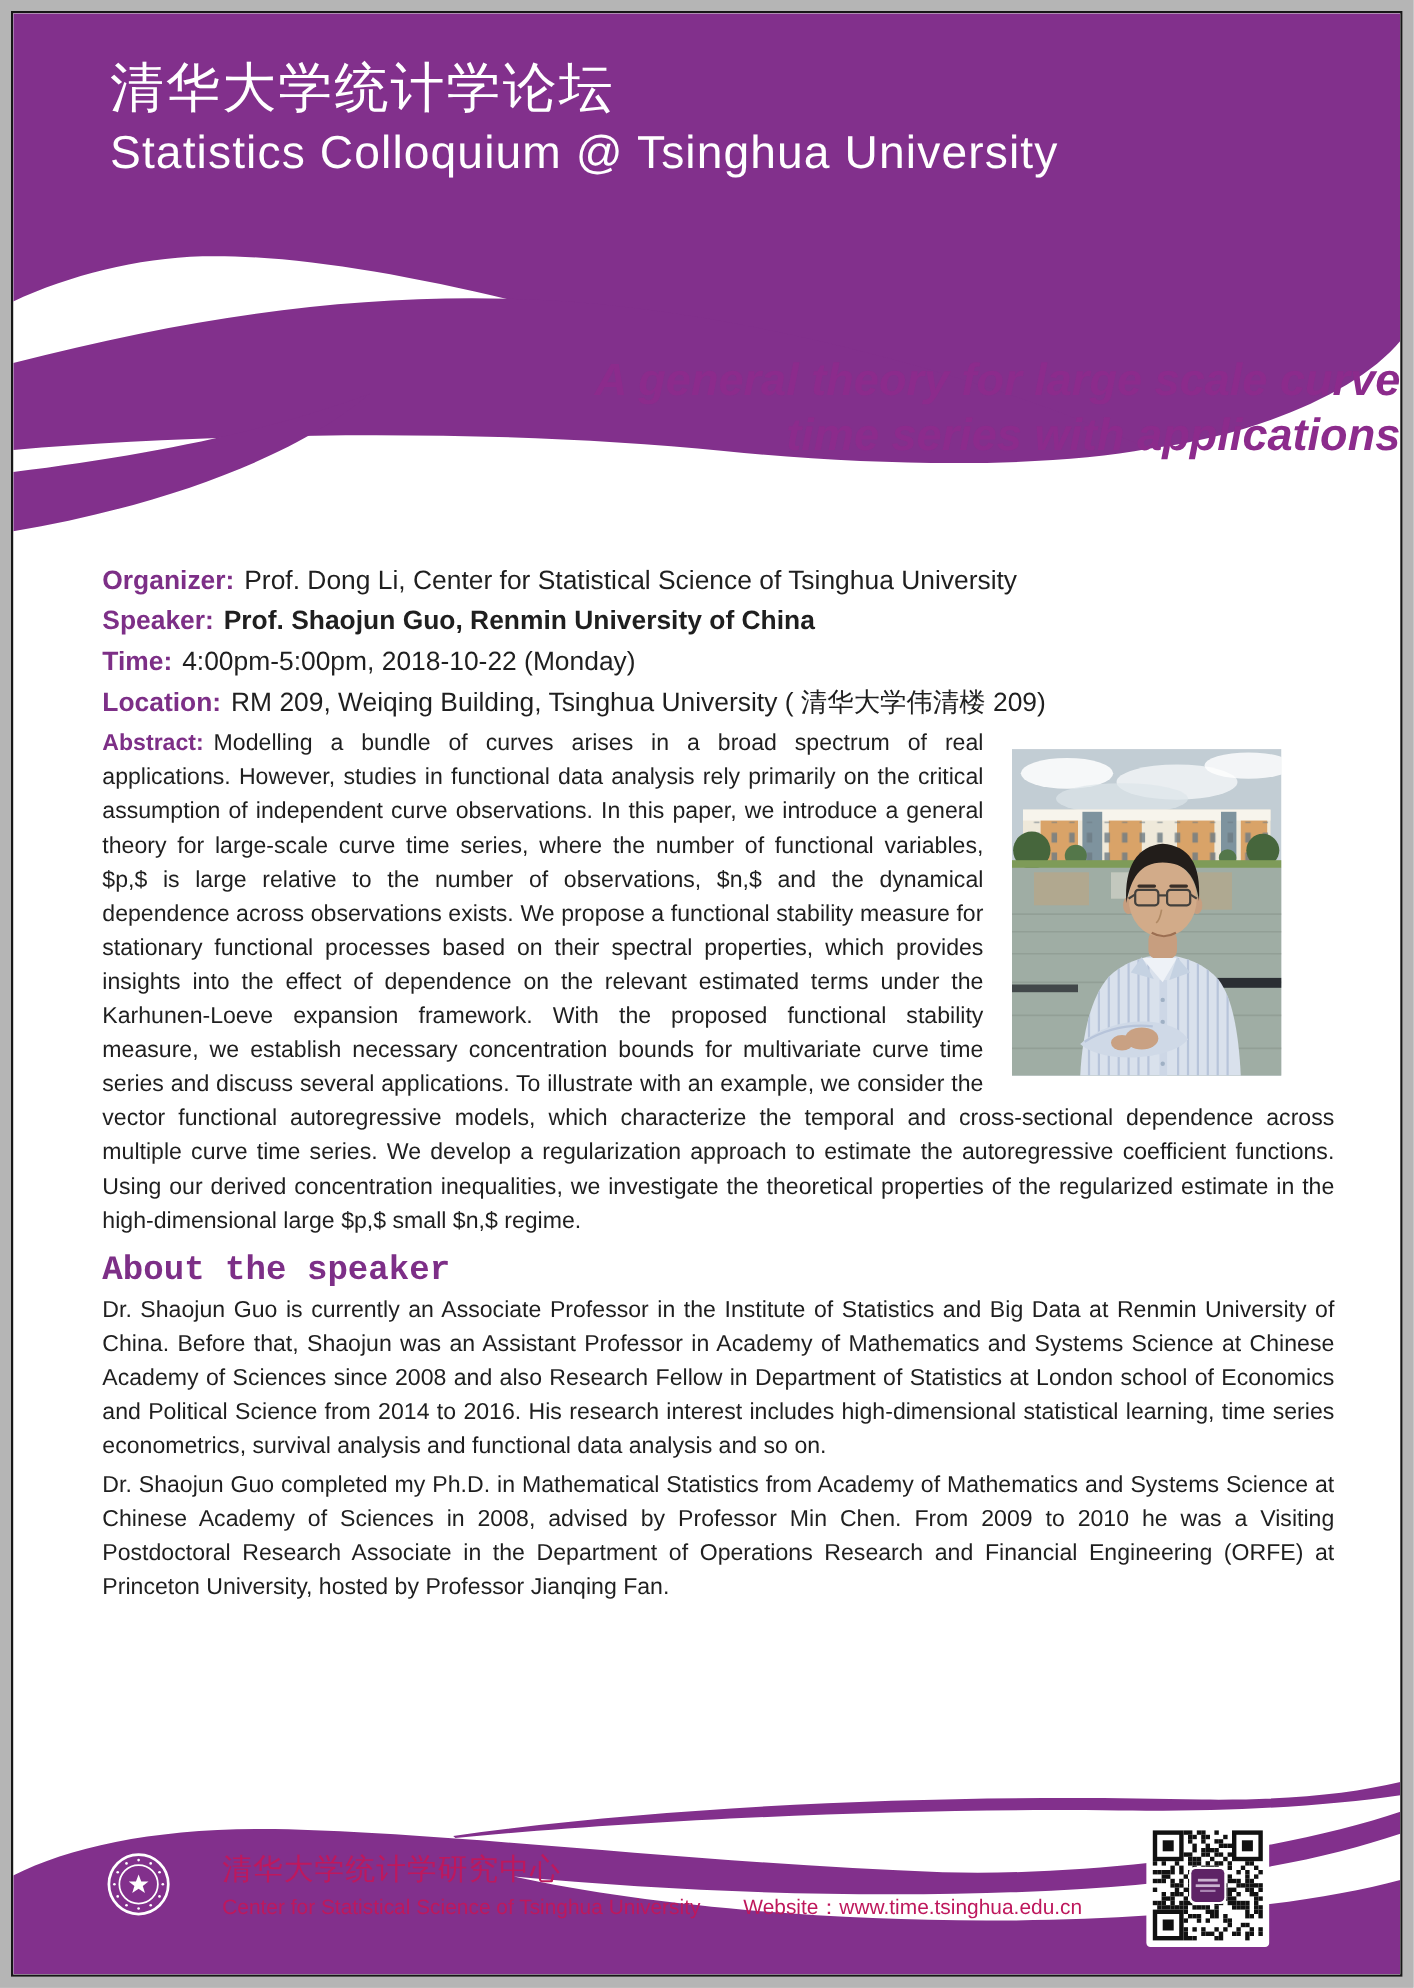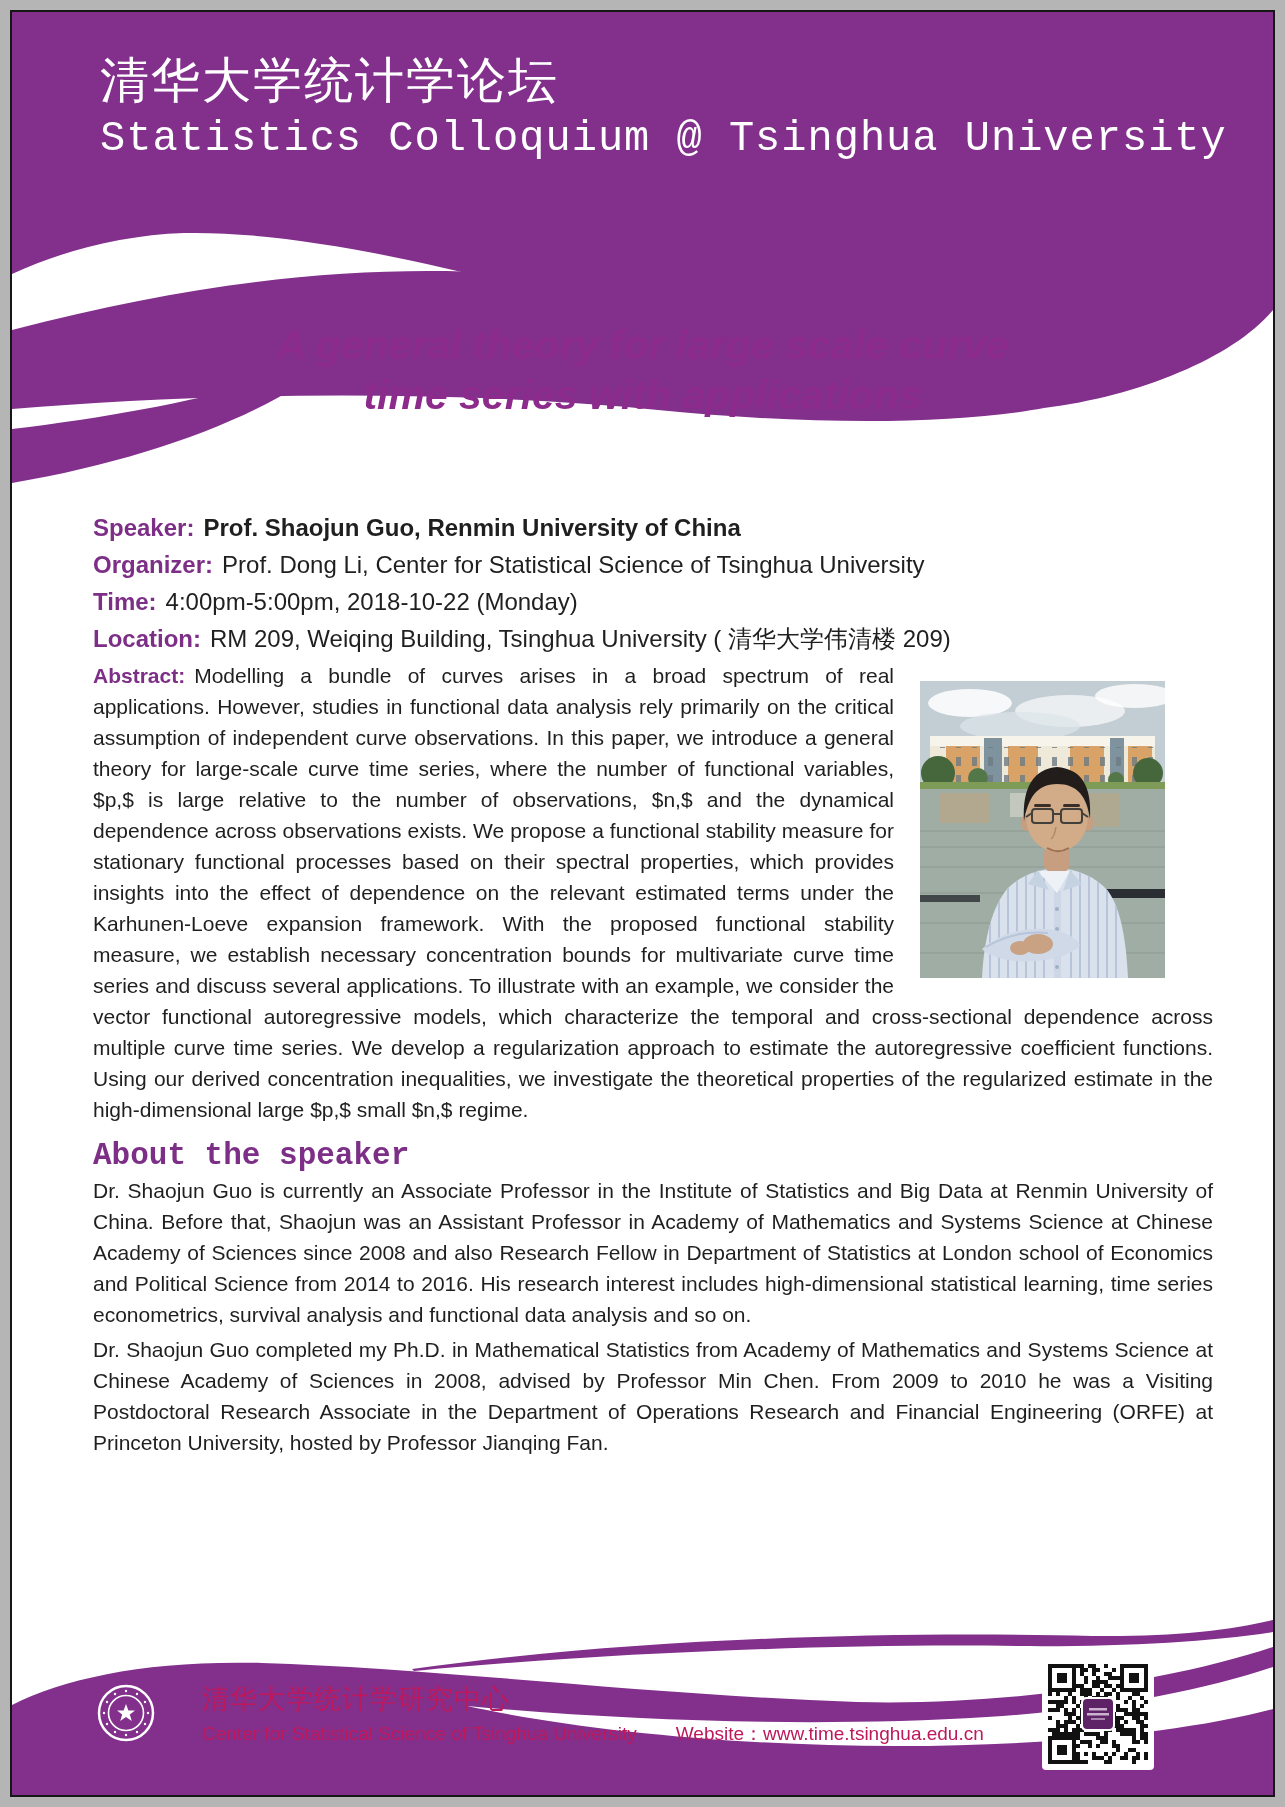--- a/index.html
+++ b/index.html
@@ -2,22 +2,22 @@
 <html><head>
 <meta charset="utf-8">
 <style>
   html,body{margin:0;padding:0;width:1285px;height:1807px;background:#b5b5b5;font-family:"Liberation Sans",sans-serif;}
   .page{position:absolute;left:10px;top:10px;right:10px;bottom:10px;background:#ffffff;border:2px solid #161616;overflow:hidden;}
   .page-inner{position:relative;width:1261px;height:1783px;}
   svg{display:block;}
   .header-waves{position:absolute;top:0;left:0;width:1261px;height:480px;}
   .header-titles{position:absolute;top:38px;left:88px;color:#ffffff;}
   .header-title-zh{font-size:49px;line-height:60px;font-weight:400;letter-spacing:2px;}
-  .header-title-en{font-size:42px;line-height:58px;font-weight:400;letter-spacing:1px;font-family:Liberation Mono, monospace;}
-  .talk-title{position:absolute;top:308px;left:0;width:100%;text-align:center;color:var(--title-purple,#8c2b8c);font-weight:bold;font-style:italic;font-size:41px;line-height:50px;}
+  .header-title-en{font-size:42px;line-height:58px;font-weight:400;letter-spacing:1px;}
+  .talk-title{position:absolute;top:308px;left:0;width:100%;text-align:right;color:var(--title-purple,#8c2b8c);font-weight:bold;font-style:italic;font-size:41px;line-height:50px;}
   .content{position:absolute;left:81px;top:497px;width:1120px;color:var(--body-text,#1f1f1f);}
   .inforow{font-size:24px;line-height:37px;white-space:nowrap;}
   .plabel{color:var(--label-purple,#7d2f87);font-weight:bold;margin-right:9px;}
   .val{color:#1f1f1f;}
   .val.strong{font-weight:bold;}
   .body-text{font-size:21px;line-height:31px;text-align:justify;margin:0;}
   .abstract-block{margin-top:3px;}
   .photo-wrap{float:right;width:245px;height:297px;margin:21px 48px 10px 26px;}
   .about-heading{color:var(--label-purple,#7d2f87);font-weight:bold;font-size:31px;line-height:30px;margin-top:16px;font-family:Liberation Mono, monospace;}
   .about-p{margin:4px 0 0 0;}
@@ -49,24 +49,24 @@
   </div>
 
   <div class="talk-title">
     <div>A general theory for large scale curve</div>
     <div>time series with applications</div>
   </div>
 
   <div class="content">
 
     <div class="inforow">
+      <b class="plabel">Organizer:</b><span class="val">Prof. Dong Li, Center for Statistical Science of Tsinghua University</span>
+    </div>
+    <div class="inforow">
       <b class="plabel">Speaker:</b><span class="val strong">Prof. Shaojun Guo, Renmin University of China</span>
-    </div>
-    <div class="inforow">
-      <b class="plabel">Organizer:</b><span class="val">Prof. Dong Li, Center for Statistical Science of Tsinghua University</span>
     </div>
     <div class="inforow">
       <b class="plabel">Time:</b><span class="val">4:00pm-5:00pm, 2018-10-22 (Monday)</span>
     </div>
     <div class="inforow">
       <b class="plabel">Location:</b><span class="val">RM 209, Weiqing Building, Tsinghua University ( 清华大学伟清楼 209)</span>
     </div>
 
     <div class="abstract-block">
       <div class="photo-wrap">

